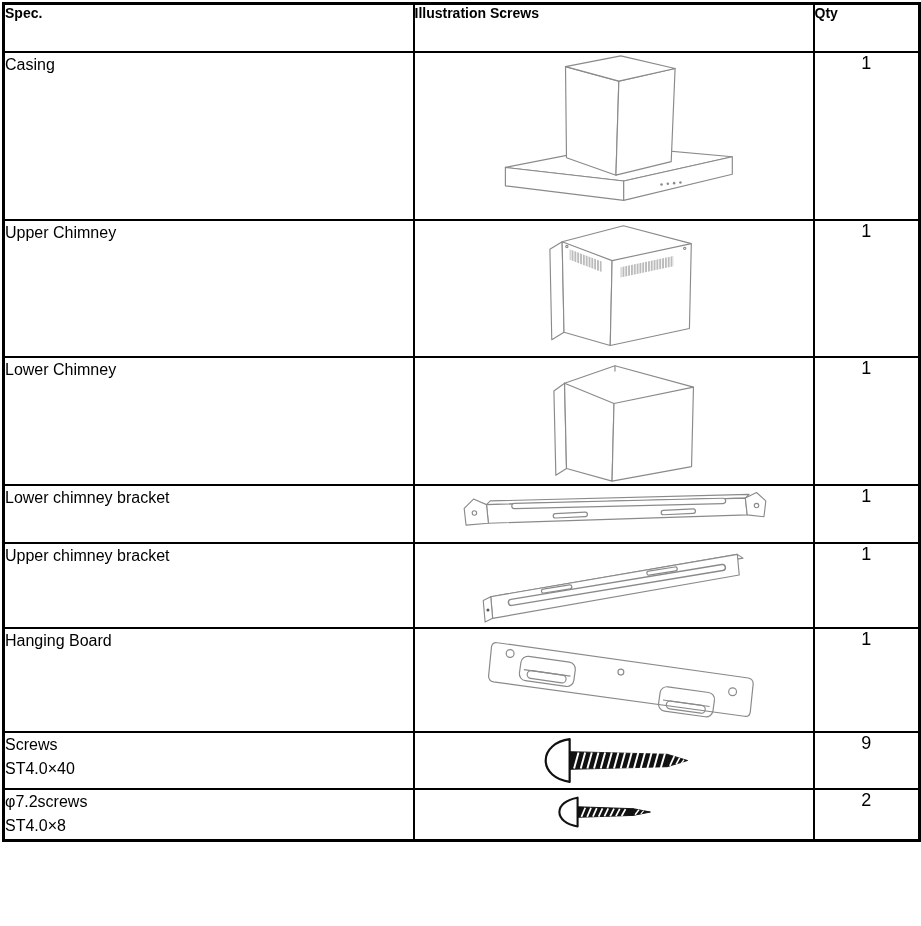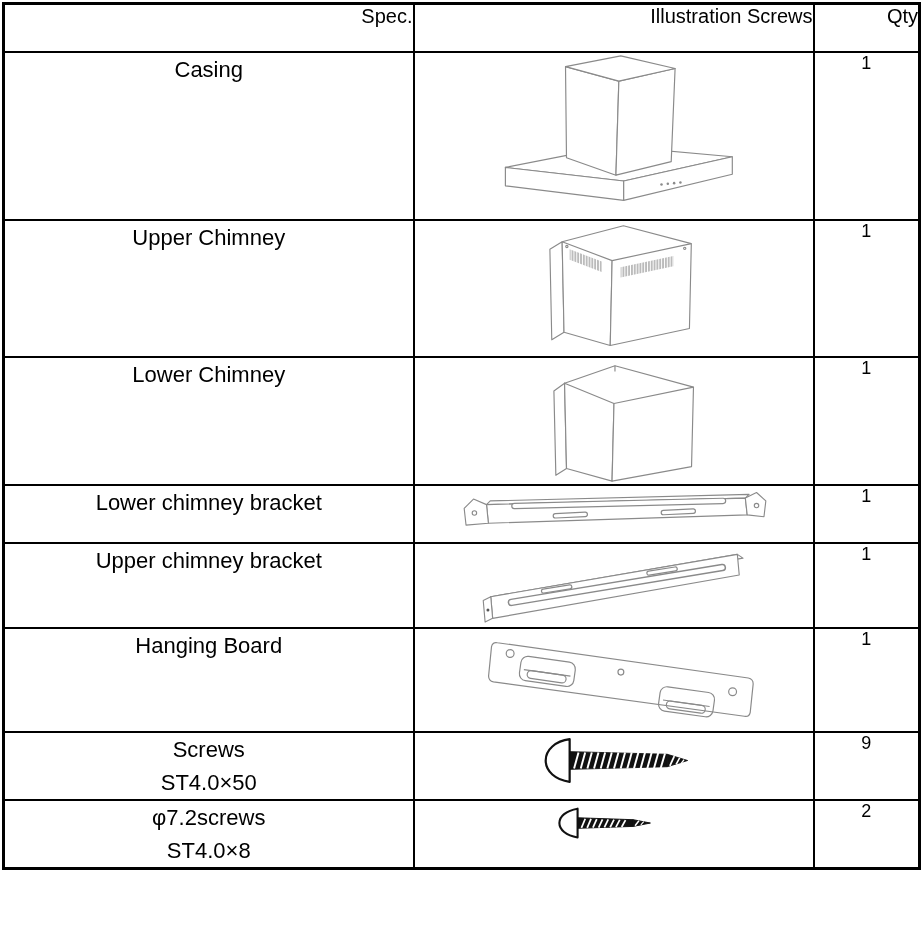--- a/index.html
+++ b/index.html
@@ -1,21 +1,21 @@
 <!DOCTYPE html>
 <html><head>
 <meta charset="utf-8">
 <style>
   html,body{margin:0;padding:0;background:#ffffff;}
   body{width:921px;height:926px;position:relative;font-family:"Liberation Sans",sans-serif;color:#000;}
   table.parts{position:absolute;left:2px;top:2px;width:916px;border-collapse:collapse;table-layout:fixed;}
   table.parts td,table.parts th{border:2px solid #000;padding:0;vertical-align:top;overflow:hidden;}
   table.parts{border:3px solid #000;}
-  .hdr{font-weight:normal;font-size:20px;text-align:right;padding-top:3px;}
-  .spec{font-size:22px;text-align:center;padding-top:3px;line-height:1.5;}
+  .hdr{font-weight:bold;font-size:14px;text-align:left;padding-top:3px;}
+  .spec{font-size:16px;padding-top:3px;line-height:1.5;}
   .qty{font-size:18px;text-align:center;padding-top:3px;}
   .illus{text-align:center;vertical-align:middle;}
   .illus svg{display:block;margin:0 auto;}
   tr.h-hdr{height:48px;} tr.h-r0{height:168px;} tr.h-r1{height:137px;} tr.h-r2{height:108px;}
   tr.h-r3{height:58px;}  tr.h-r4{height:85px;}  tr.h-r5{height:104px;margin-top:40px;} tr.h-r6{height:71px;}
   tr.h-r7{height:57px;}  tr.h-r8{height:52px;}
   .ln{stroke:#8a8a8a;stroke-width:1.2;fill:#ffffff;stroke-linejoin:round;}
   .lnf{stroke:#8a8a8a;stroke-width:1.2;fill:none;stroke-linejoin:round;}
   .dk{stroke:#111;fill:#ffffff;stroke-linejoin:round;}
 </style>
@@ -171,21 +171,21 @@
         </g>
       </svg>
     </td>
     <td class="qty">1</td>
   </tr>
 
 
   <tr class="h-r7">
     <td class="spec">
       <div>Screws</div>
-      <div>ST4.0×50</div>
+      <div>ST4.0×40</div>
     </td>
     <td class="illus">
       <svg width="300" height="55" viewBox="0 0 300 62">
         <path class="dk" stroke-width="2.5" d="M100,7 C84,9 73,19 73,31 C73,43 84,53 100,55 L100,7 Z"></path>
         <path d="M100,21 L210,24 L210,38 L100,41 Z" fill="#111" stroke="#111"></path>
         <path d="M210,24 L233,31 L210,38 Z" fill="#111" stroke="#111"></path>
         <g stroke="#fff">
           <line x1="105" y1="40" x2="110" y2="22" stroke-width="2.2"></line>
               <line x1="112.5" y1="40" x2="117.5" y2="22" stroke-width="2.2"></line>
           <line x1="120" y1="40" x2="125" y2="22" stroke-width="2.2"></line>

